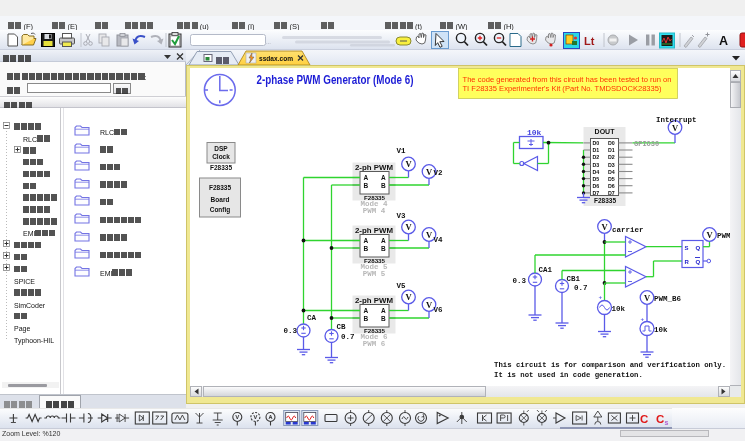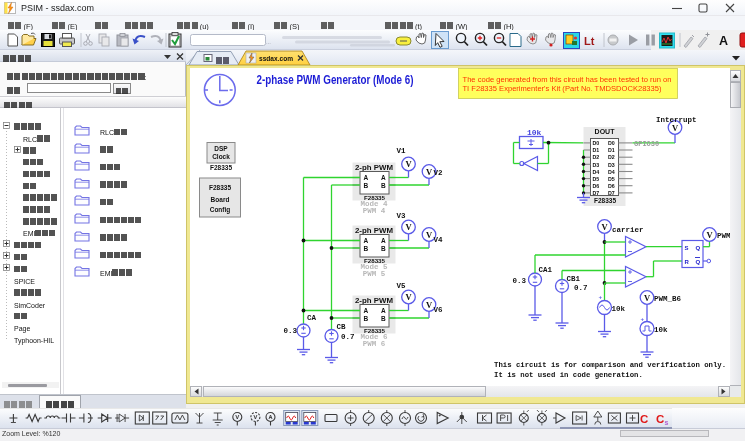--- a/index.html
+++ b/index.html
@@ -2,50 +2,37 @@
 <html><head><meta charset="utf-8"><title>psim</title><style>
 *{margin:0;padding:0;box-sizing:border-box}
 html,body{width:745px;height:441px;overflow:hidden}
 #app{position:relative;width:745px;height:441px;font-family:"Liberation Sans",sans-serif;
  background:#f0f0f0;overflow:hidden}
 .abs{position:absolute}
 .zh{display:inline-block;vertical-align:baseline}
 svg{display:block}
 </style></head><body>
 <div id="app">
-    <div class="abs" style="left:0;top:0;width:745px;height:16px;background:linear-gradient(#fefefe,#f2f5fa);border-bottom:1px solid #e8e8ec">
-<svg class="abs" style="left:4px;top:2px" width="12" height="12" viewBox="0 0 12 12">
-        <rect x="0.5" y="0.5" width="11" height="11" fill="#fff" stroke="#b8b8b8"></rect>
-        <rect x="0.5" y="0.5" width="3" height="11" fill="#ffe24a"></rect>
-        <path d="M7.5 0.5 L4 6 L6 6 L4.5 11.5 L9 5 L6.8 5 Z" fill="#ff9416" stroke="#c06000" stroke-width="0.4"></path>
-      </svg>
-<span class="abs" style="left:21px;top:3px;font-size:9px;color:#1a1a1a">PSIM - ssdax.com</span>
-<svg class="abs" style="left:660px;top:0" width="85" height="16" viewBox="0 0 85 16">
-        <line x1="12" y1="8.5" x2="22" y2="8.5" stroke="#444" stroke-width="1.1"></line>
-        <rect x="39" y="4" width="8" height="8" fill="none" stroke="#444" stroke-width="1.1" rx="1.5"></rect>
-        <path d="M66 4 L74 12 M74 4 L66 12" stroke="#444" stroke-width="1.1"></path>
-      </svg>
-</div>
 <div class="abs" style="left:0;top:16px;width:745px;height:14px;background:#f4f6fa">
 <span class="abs" style="left:8px;top:4px;line-height:7px"><span class="zh" style="width:13.3px;height:7px;opacity:.78;background:repeating-linear-gradient(90deg,#333 0,#333 6.0px,rgba(0,0,0,0) 6.0px,rgba(0,0,0,0) 7.3px);"></span><span style="font-size:7.5px;color:#222">&nbsp;(F)</span></span>
 <span class="abs" style="left:52px;top:4px;line-height:7px"><span class="zh" style="width:13.3px;height:7px;opacity:.78;background:repeating-linear-gradient(90deg,#333 0,#333 6.0px,rgba(0,0,0,0) 6.0px,rgba(0,0,0,0) 7.3px);"></span><span style="font-size:7.5px;color:#222">&nbsp;(E)</span></span>
 <span class="abs" style="left:95px;top:4px;line-height:7px"><span class="zh" style="width:13.3px;height:7px;opacity:.78;background:repeating-linear-gradient(90deg,#333 0,#333 6.0px,rgba(0,0,0,0) 6.0px,rgba(0,0,0,0) 7.3px);"></span></span>
 <span class="abs" style="left:125px;top:4px;line-height:7px"><span class="zh" style="width:27.9px;height:7px;opacity:.78;background:repeating-linear-gradient(90deg,#333 0,#333 6.0px,rgba(0,0,0,0) 6.0px,rgba(0,0,0,0) 7.3px);"></span></span>
 <span class="abs" style="left:177px;top:4px;line-height:7px"><span class="zh" style="width:20.6px;height:7px;opacity:.78;background:repeating-linear-gradient(90deg,#333 0,#333 6.0px,rgba(0,0,0,0) 6.0px,rgba(0,0,0,0) 7.3px);"></span><span style="font-size:7.5px;color:#222">&nbsp;(u)</span></span>
 <span class="abs" style="left:232px;top:4px;line-height:7px"><span class="zh" style="width:13.3px;height:7px;opacity:.78;background:repeating-linear-gradient(90deg,#333 0,#333 6.0px,rgba(0,0,0,0) 6.0px,rgba(0,0,0,0) 7.3px);"></span><span style="font-size:7.5px;color:#222">&nbsp;(I)</span></span>
 <span class="abs" style="left:274px;top:4px;line-height:7px"><span class="zh" style="width:13.3px;height:7px;opacity:.78;background:repeating-linear-gradient(90deg,#333 0,#333 6.0px,rgba(0,0,0,0) 6.0px,rgba(0,0,0,0) 7.3px);"></span><span style="font-size:7.5px;color:#222">&nbsp;(S)</span></span>
 <span class="abs" style="left:321px;top:4px;line-height:7px"><span class="zh" style="width:13.3px;height:7px;opacity:.78;background:repeating-linear-gradient(90deg,#333 0,#333 6.0px,rgba(0,0,0,0) 6.0px,rgba(0,0,0,0) 7.3px);"></span></span>
 <span class="abs" style="left:385px;top:4px;line-height:7px"><span class="zh" style="width:27.9px;height:7px;opacity:.78;background:repeating-linear-gradient(90deg,#333 0,#333 6.0px,rgba(0,0,0,0) 6.0px,rgba(0,0,0,0) 7.3px);"></span><span style="font-size:7.5px;color:#222">&nbsp;(t)</span></span>
 <span class="abs" style="left:440px;top:4px;line-height:7px"><span class="zh" style="width:13.3px;height:7px;opacity:.78;background:repeating-linear-gradient(90deg,#333 0,#333 6.0px,rgba(0,0,0,0) 6.0px,rgba(0,0,0,0) 7.3px);"></span><span style="font-size:7.5px;color:#222">&nbsp;(W)</span></span>
 <span class="abs" style="left:488px;top:4px;line-height:7px"><span class="zh" style="width:13.3px;height:7px;opacity:.78;background:repeating-linear-gradient(90deg,#333 0,#333 6.0px,rgba(0,0,0,0) 6.0px,rgba(0,0,0,0) 7.3px);"></span><span style="font-size:7.5px;color:#222">&nbsp;(H)</span></span>
 <div class="abs" style="left:299px;top:24px;width:20px;height:2px;background:#bcbcc0;opacity:.55"></div>
 <div class="abs" style="left:347px;top:20px;width:28px;height:3px;background:#b4b4ba;opacity:.5;border-radius:2px"></div>
 <div class="abs" style="left:362px;top:24px;width:17px;height:3px;background:#c2c2c8;opacity:.6;border-radius:2px"></div>
 </div>
-<div class="abs" style="left:0;top:30px;width:651px;height:20px;background:linear-gradient(#fcfdfe,#dde3ef);border-bottom:1px solid #c9cfdd">
+<div class="abs" style="left:0;top:30px;width:745px;height:20px;background:linear-gradient(#fcfdfe,#dde3ef);border-bottom:1px solid #c9cfdd">
 <svg class="abs" style="left:0;top:0" width="745" height="20" viewBox="0 0 745 20">
 <path d="M8 4 h6.5 l3 3 v9 h-9.5 z" fill="#fff" stroke="#555" stroke-width="1"></path>
 <path d="M22 15 l2.5-6.5 h11.5 l-2.5 6.5 z" fill="#ffd04a" stroke="#7a6010" stroke-width="0.9"></path>
         <path d="M22 15 v-9 l1.5-1.5 h4 l1.5 1.5 h5 v2.5" fill="#ffe9a0" stroke="#7a6010" stroke-width="0.9"></path>
         <path d="M31 3.5 q3 -1.5 4 1" fill="none" stroke="#444" stroke-width="0.9"></path>
 <rect x="41.5" y="3.5" width="13" height="13" fill="#1c1c1c" stroke="#000"></rect>
         <rect x="44.5" y="4" width="7" height="5" fill="#d8dce0"></rect>
         <rect x="49" y="4.5" width="2" height="4" fill="#1c1c1c"></rect>
         <rect x="43.5" y="11" width="9" height="5" fill="#e8e23c"></rect>
 <rect x="59.5" y="8" width="15" height="6" rx="1" fill="#c8c8ca" stroke="#555"></rect>

